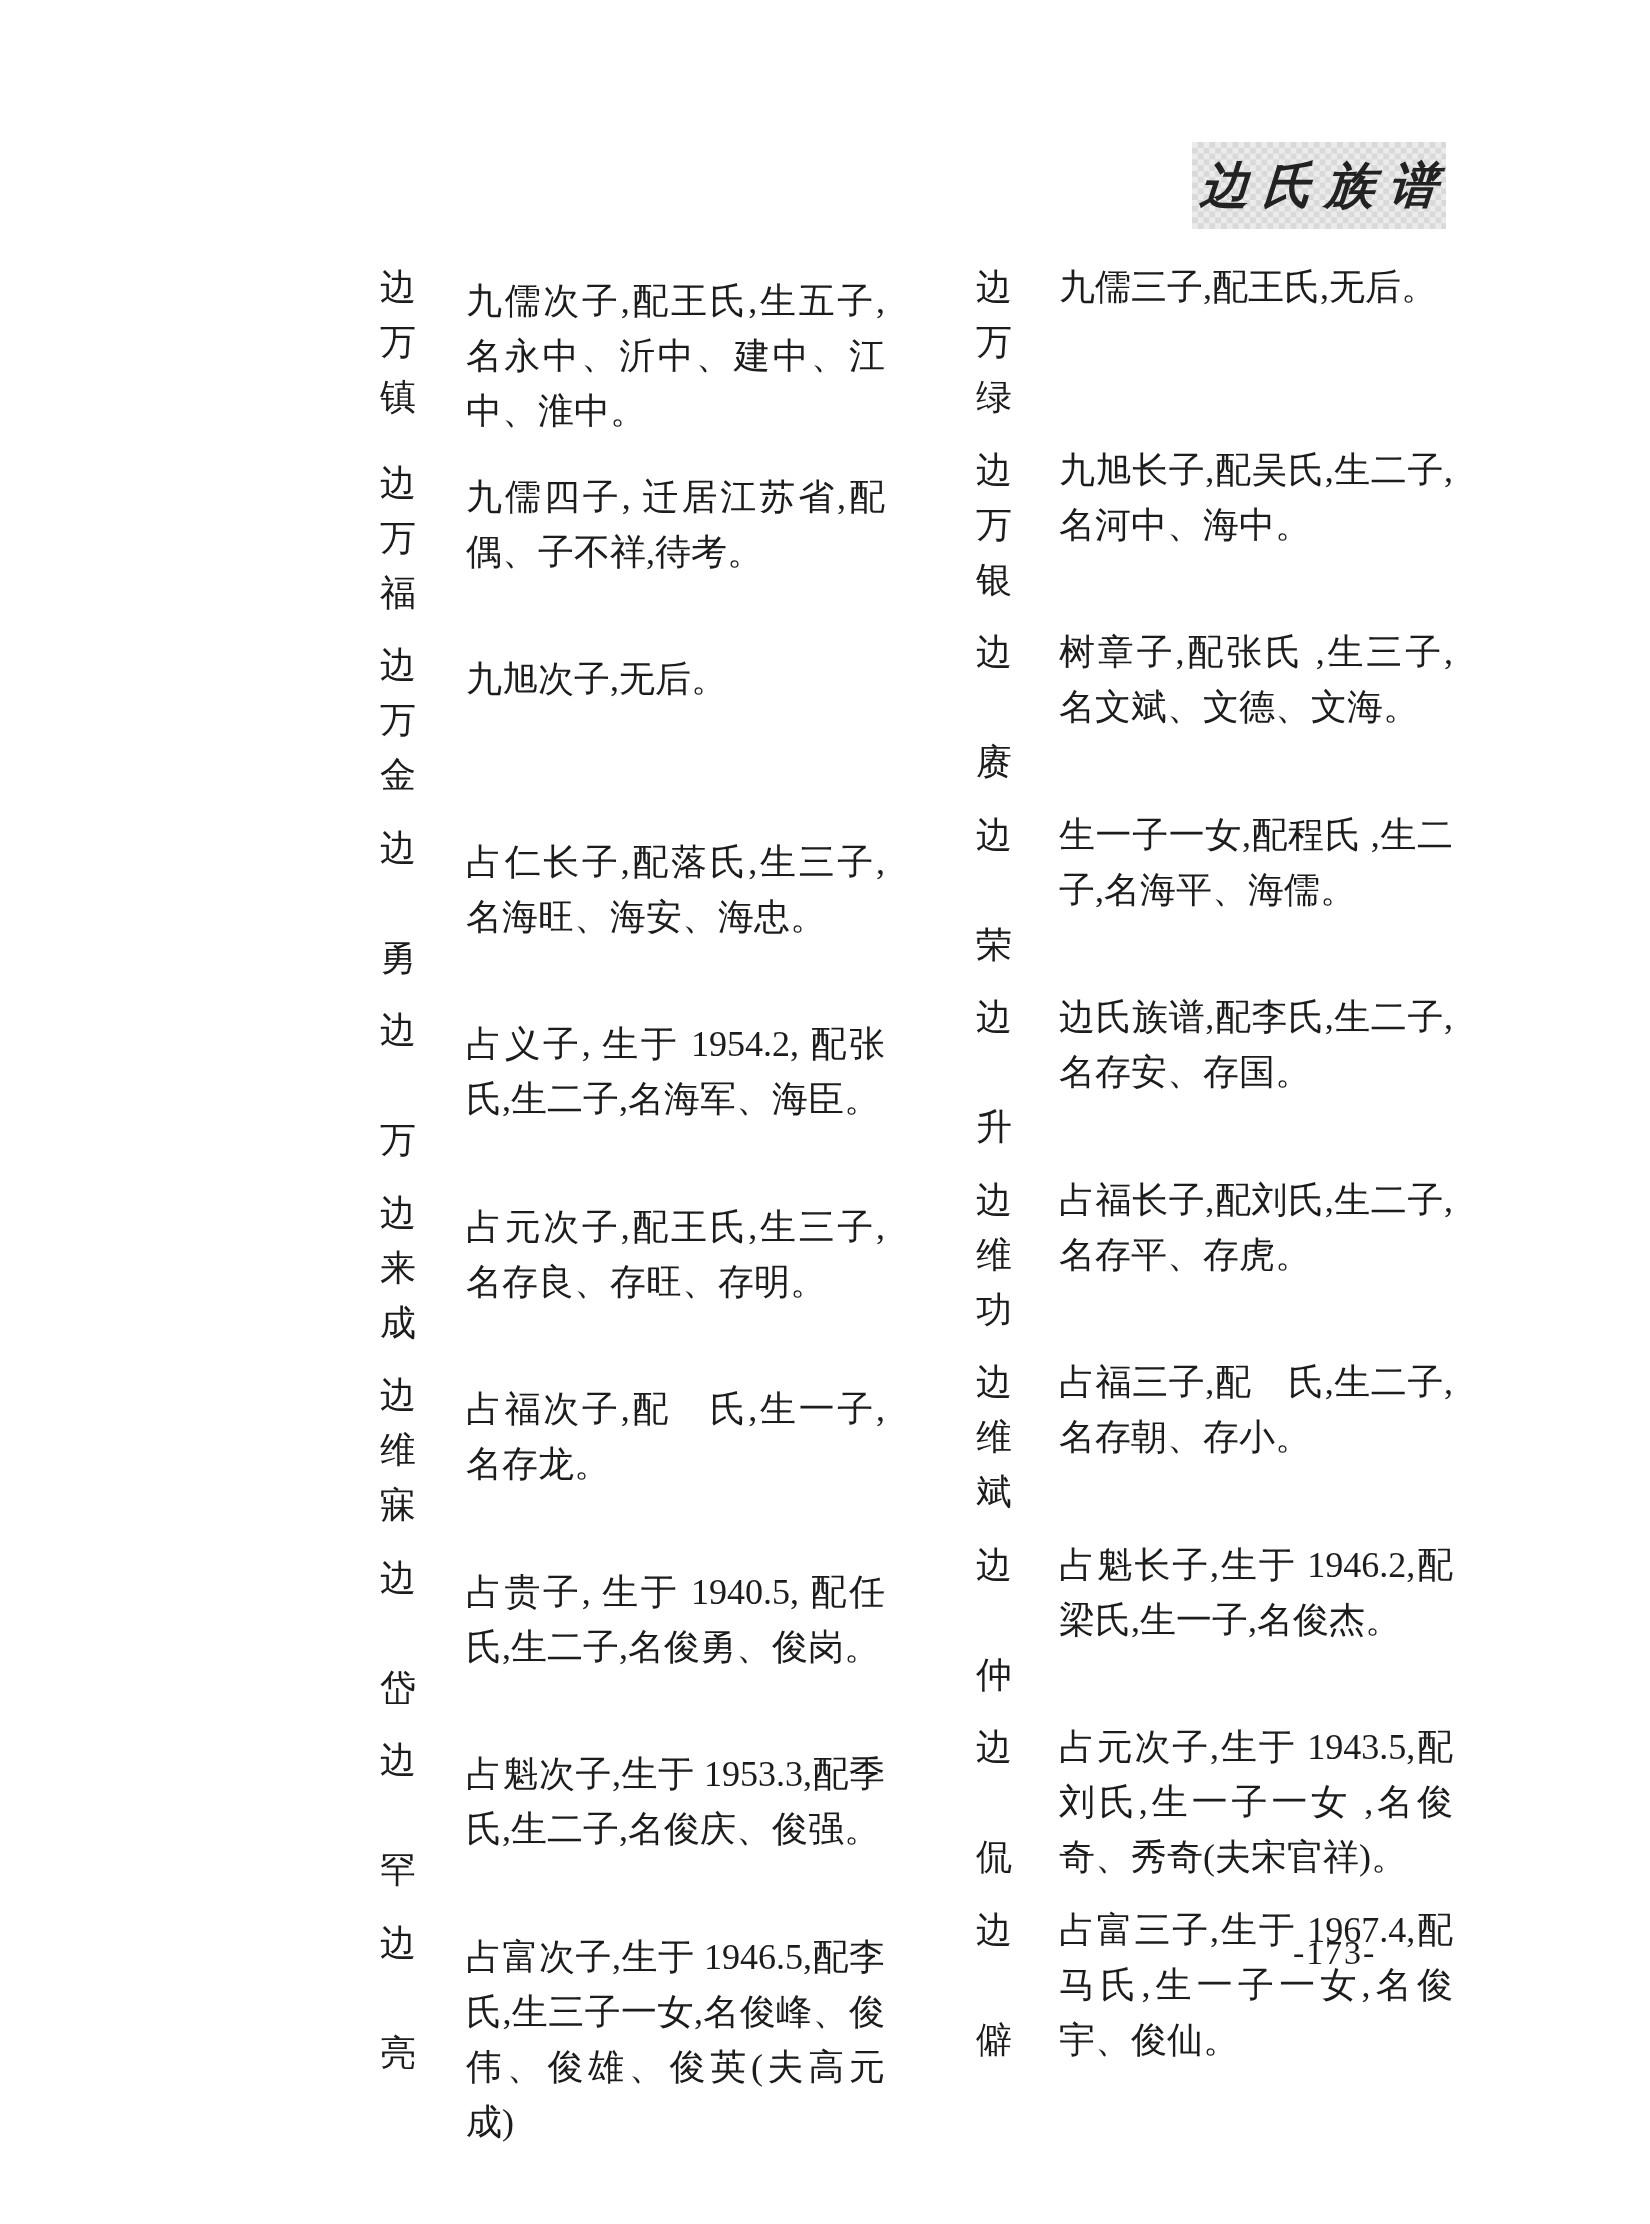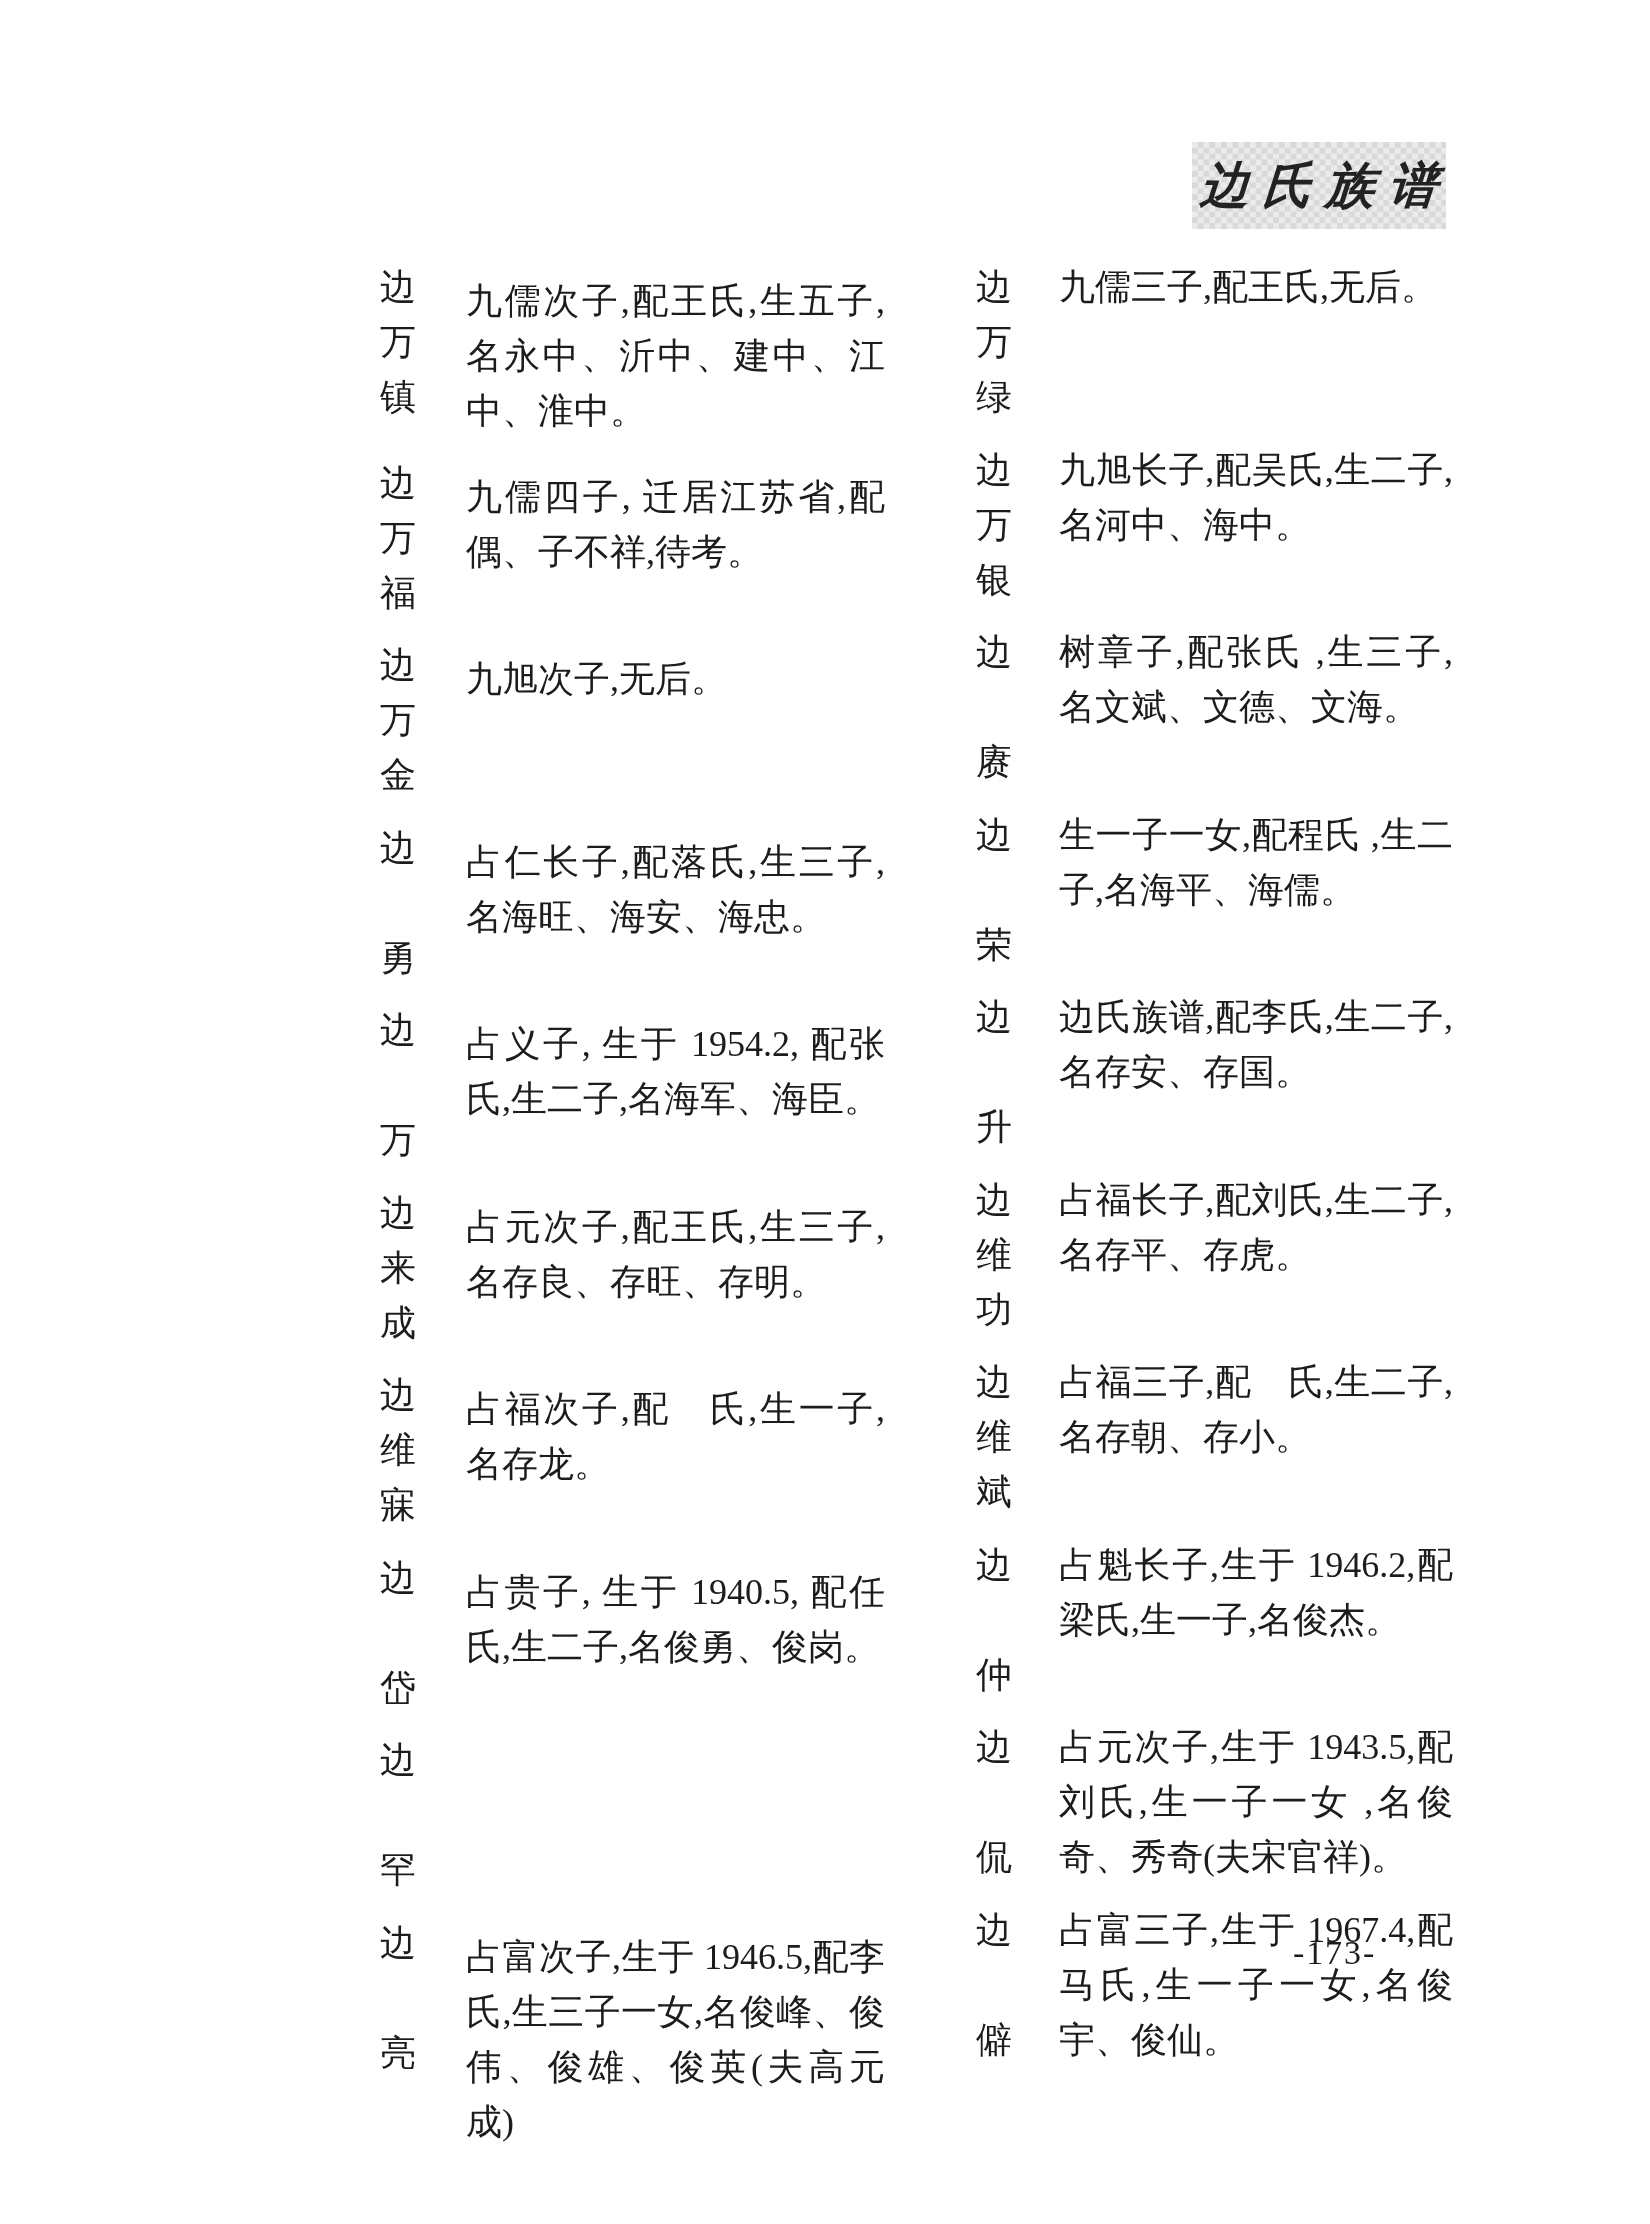--- a/index.html
+++ b/index.html
@@ -143,20 +143,21 @@
       </div>
       <div class="entry-text">占贵子, 生于 1940.5, 配任氏,生二子,名俊勇、俊岗。</div>
     </div>
 
     <div class="entry">
       <div class="entry-name">
         <span class="nc">边</span>
         <span class="nc"></span>
         <span class="nc">罕</span>
       </div>
+      <div class="entry-text">占魁次子,生于 1953.3,配季氏,生二子,名俊庆、俊强。</div>
     </div>
 
     <div class="entry">
       <div class="entry-name">
         <span class="nc">边</span>
         <span class="nc"></span>
         <span class="nc">亮</span>
       </div>
       <div class="entry-text">占富次子,生于 1946.5,配李氏,生三子一女,名俊峰、俊伟、俊雄、俊英(夫高元成)</div>
     </div>

